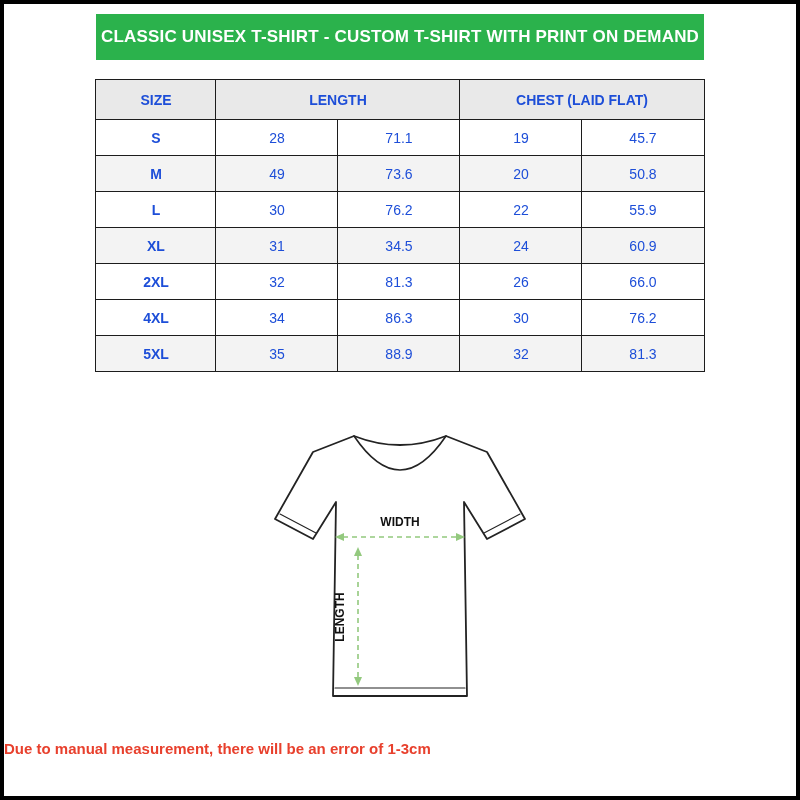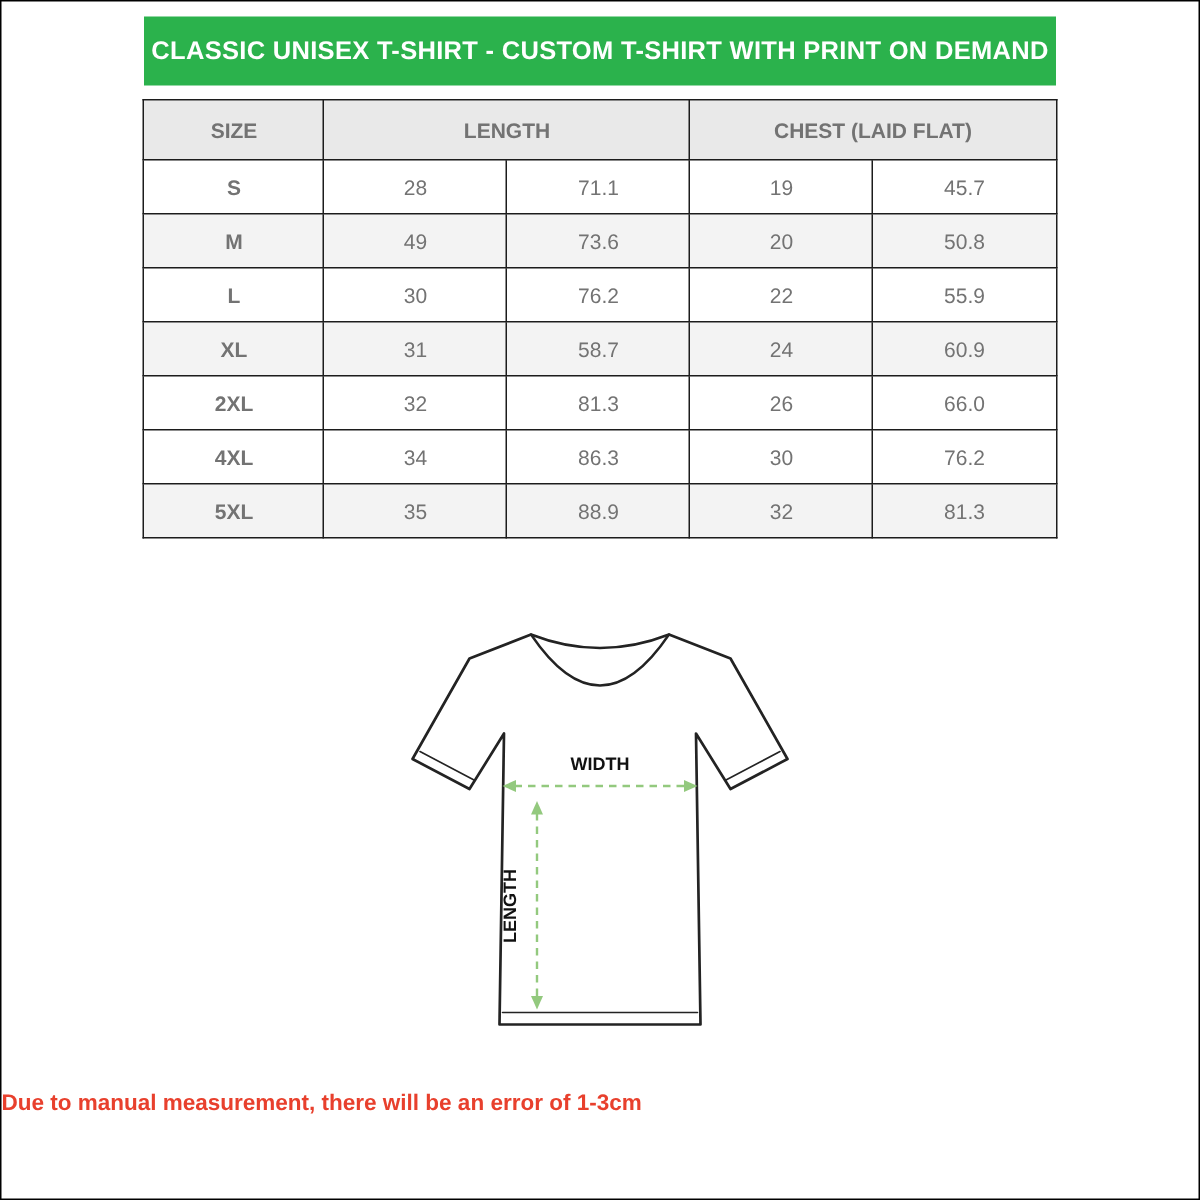--- a/index.html
+++ b/index.html
@@ -6,30 +6,30 @@
     --banner-bg:#2bb24c;
     --banner-text:#ffffff;
     --note-red:#e8402d;
     --table-header-bg:#e9e9e9;
     --row-alt-bg:#f3f3f3;
     --border-color:#1c1c1c;
     --arrow-green:#93c97e;
   }
   *{margin:0;padding:0;box-sizing:border-box;}
   html,body{width:800px;height:800px;background:#ffffff;font-family:"Liberation Sans",sans-serif;}
-  .page{width:800px;height:800px;background:#fff;border:1px solid #000000;overflow:hidden;}
+  .page{width:800px;height:800px;background:#fff;border:4px solid #000000;overflow:hidden;}
   .banner{
     width:608px;height:46px;margin:10px auto 0 auto;
     background:var(--banner-bg);color:var(--banner-text);
     display:flex;align-items:center;justify-content:center;
     font-weight:700;font-size:17px;letter-spacing:.2px;text-align:center;
   }
   table.size-table{
-    width:608px;margin:9px auto 0 auto;border-collapse:collapse;
-    font-size:14px;color:#737373;table-layout:fixed;
+    width:608px;margin:19px auto 0 auto;border-collapse:collapse;
+    font-size:14px;color:#1d4ed8;table-layout:fixed;
   }
   table.size-table th,table.size-table td{
     border:1px solid var(--border-color);text-align:center;vertical-align:middle;
   }
   table.size-table th{height:40px;background:var(--table-header-bg);font-weight:700;font-size:14px;}
   table.size-table td{height:36px;font-weight:400;}
   table.size-table td.size-col{font-weight:700;}
   table.size-table col.c-size{width:120px;}
   table.size-table col.c-num{width:122px;}
   table.size-table tr.alt td{background:var(--row-alt-bg);}
@@ -89,21 +89,21 @@
         <tr>
           <td class="size-col">L</td>
           <td>30</td>
           <td>76.2</td>
           <td>22</td>
           <td>55.9</td>
         </tr>
         <tr class="alt">
           <td class="size-col">XL</td>
           <td>31</td>
-          <td>58.7</td>
+          <td>34.5</td>
           <td>24</td>
           <td>60.9</td>
         </tr>
         <tr>
           <td class="size-col">2XL</td>
           <td>32</td>
           <td>81.3</td>
           <td>26</td>
           <td>66.0</td>
         </tr>

